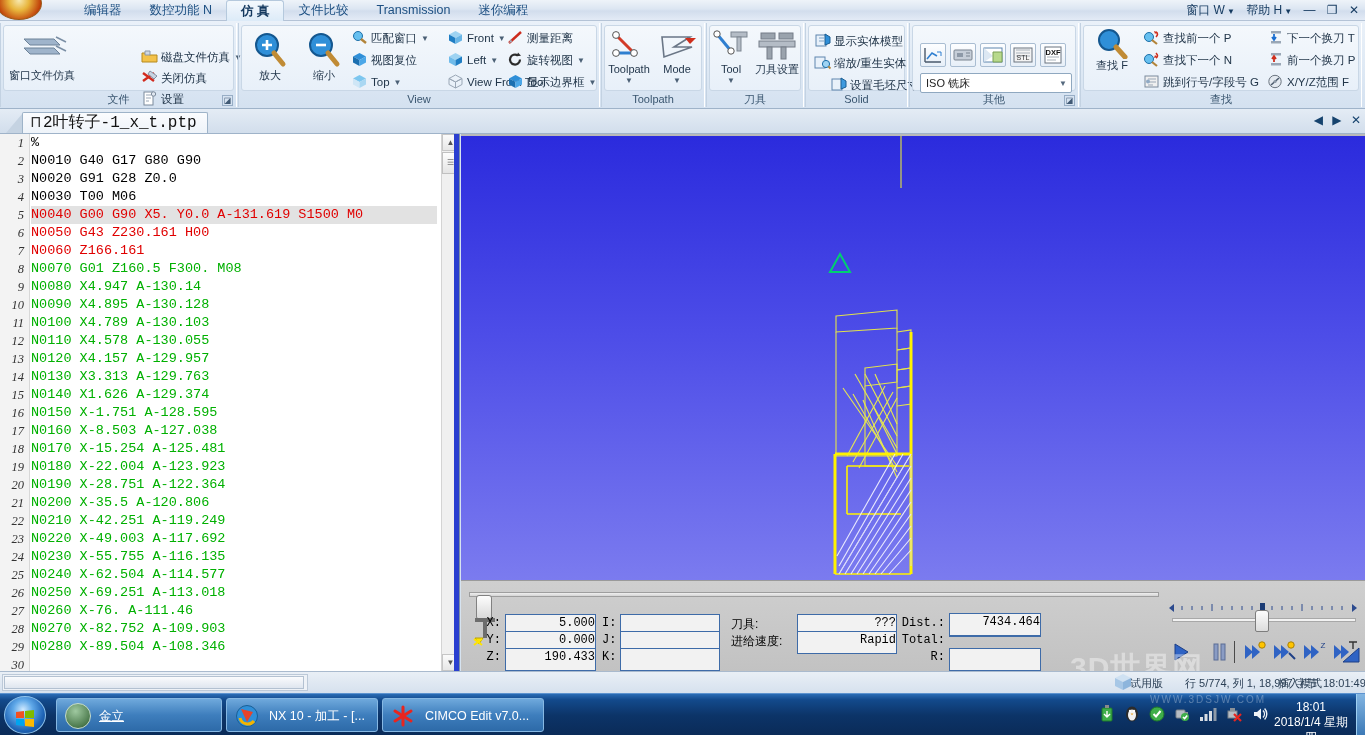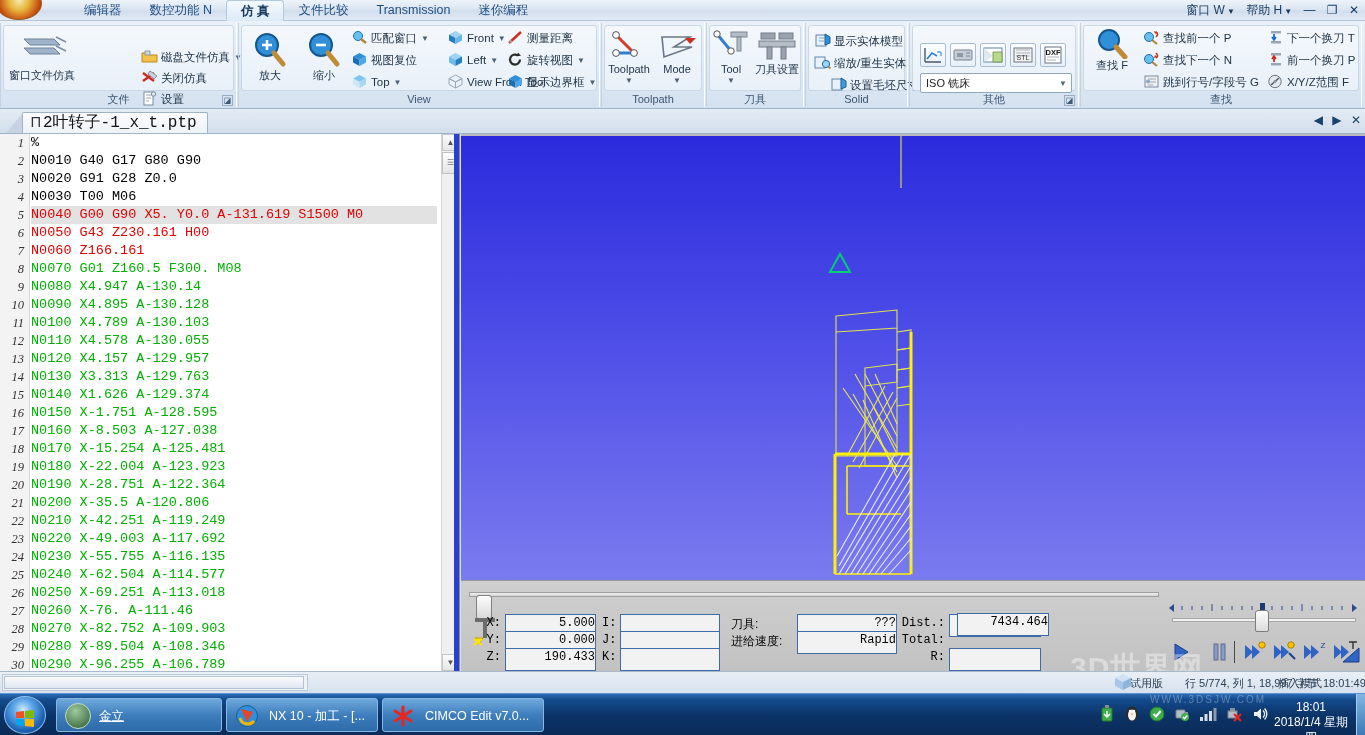--- a/index.html
+++ b/index.html
@@ -754,21 +754,20 @@
         <div class="lnrow c-green">N0190 X-28.751 A-122.364</div>
         <div class="lnrow c-green">N0200 X-35.5 A-120.806</div>
         <div class="lnrow c-green">N0210 X-42.251 A-119.249</div>
         <div class="lnrow c-green">N0220 X-49.003 A-117.692</div>
         <div class="lnrow c-green">N0230 X-55.755 A-116.135</div>
         <div class="lnrow c-green">N0240 X-62.504 A-114.577</div>
         <div class="lnrow c-green">N0250 X-69.251 A-113.018</div>
         <div class="lnrow c-green">N0260 X-76. A-111.46</div>
         <div class="lnrow c-green">N0270 X-82.752 A-109.903</div>
         <div class="lnrow c-green">N0280 X-89.504 A-108.346</div>
-        <div class="lnrow c-green">N0290 X-96.255 A-106.789</div>
       </div>
     <div class="vscroll">
       <div class="vsbtn" style="top:0;">▲</div>
       <div class="vsthumb">☰</div>
       <div class="vsbtn" style="bottom:0;">▼</div>
     </div>
     <div class="blue-strip"></div>
   </div>
 
   <div class="vp-top-edge"></div>
@@ -864,21 +863,21 @@
     <div class="fieldbox" style="left:159px; top:67px; width:100px;"></div>
 
     <div class="fieldlabel cn" style="left:270px; top:35px; width:60px; text-align:left;">刀具:</div>
     <div class="fieldbox" style="left:336px; top:33px; width:100px;">???</div>
     <div class="fieldlabel cn" style="left:270px; top:52px; width:64px; text-align:left;">进给速度:</div>
     <div class="fieldbox" style="left:336px; top:50px; width:100px;">Rapid</div>
 
     <div class="fieldlabel" style="left:440px; top:35px; width:44px;">Dist.:</div>
     <div class="fieldbox" style="left:488px; top:33px; width:92px;">0.000</div>
     <div class="fieldlabel" style="left:440px; top:52px; width:44px;">Total:</div>
-    <div class="fieldbox" style="left:488px; top:32px; width:92px;margin-left:8px;">7434.464</div>
+    <div class="fieldbox" style="left:488px; top:32px; width:92px;">7434.464</div>
     <div class="fieldlabel" style="left:440px; top:69px; width:44px;">R:</div>
     <div class="fieldbox" style="left:488px; top:67px; width:92px;"></div>
   </div>
 
   <div class="tickbar">
     <svg width="190" height="14" viewBox="0 0 190 14">
       <path d="M6 2 L1 6 L6 10 Z" fill="#2c4a8e"></path>
       <path d="M184 2 L189 6 L184 10 Z" fill="#2c4a8e"></path>
       <g stroke="#2c4a8e" stroke-width="1">
         <path d="M14 4 v4 M24 4 v4 M34 4 v4 M44 2 v7 M54 4 v4 M64 4 v4 M74 4 v4 M84 4 v4"></path>

